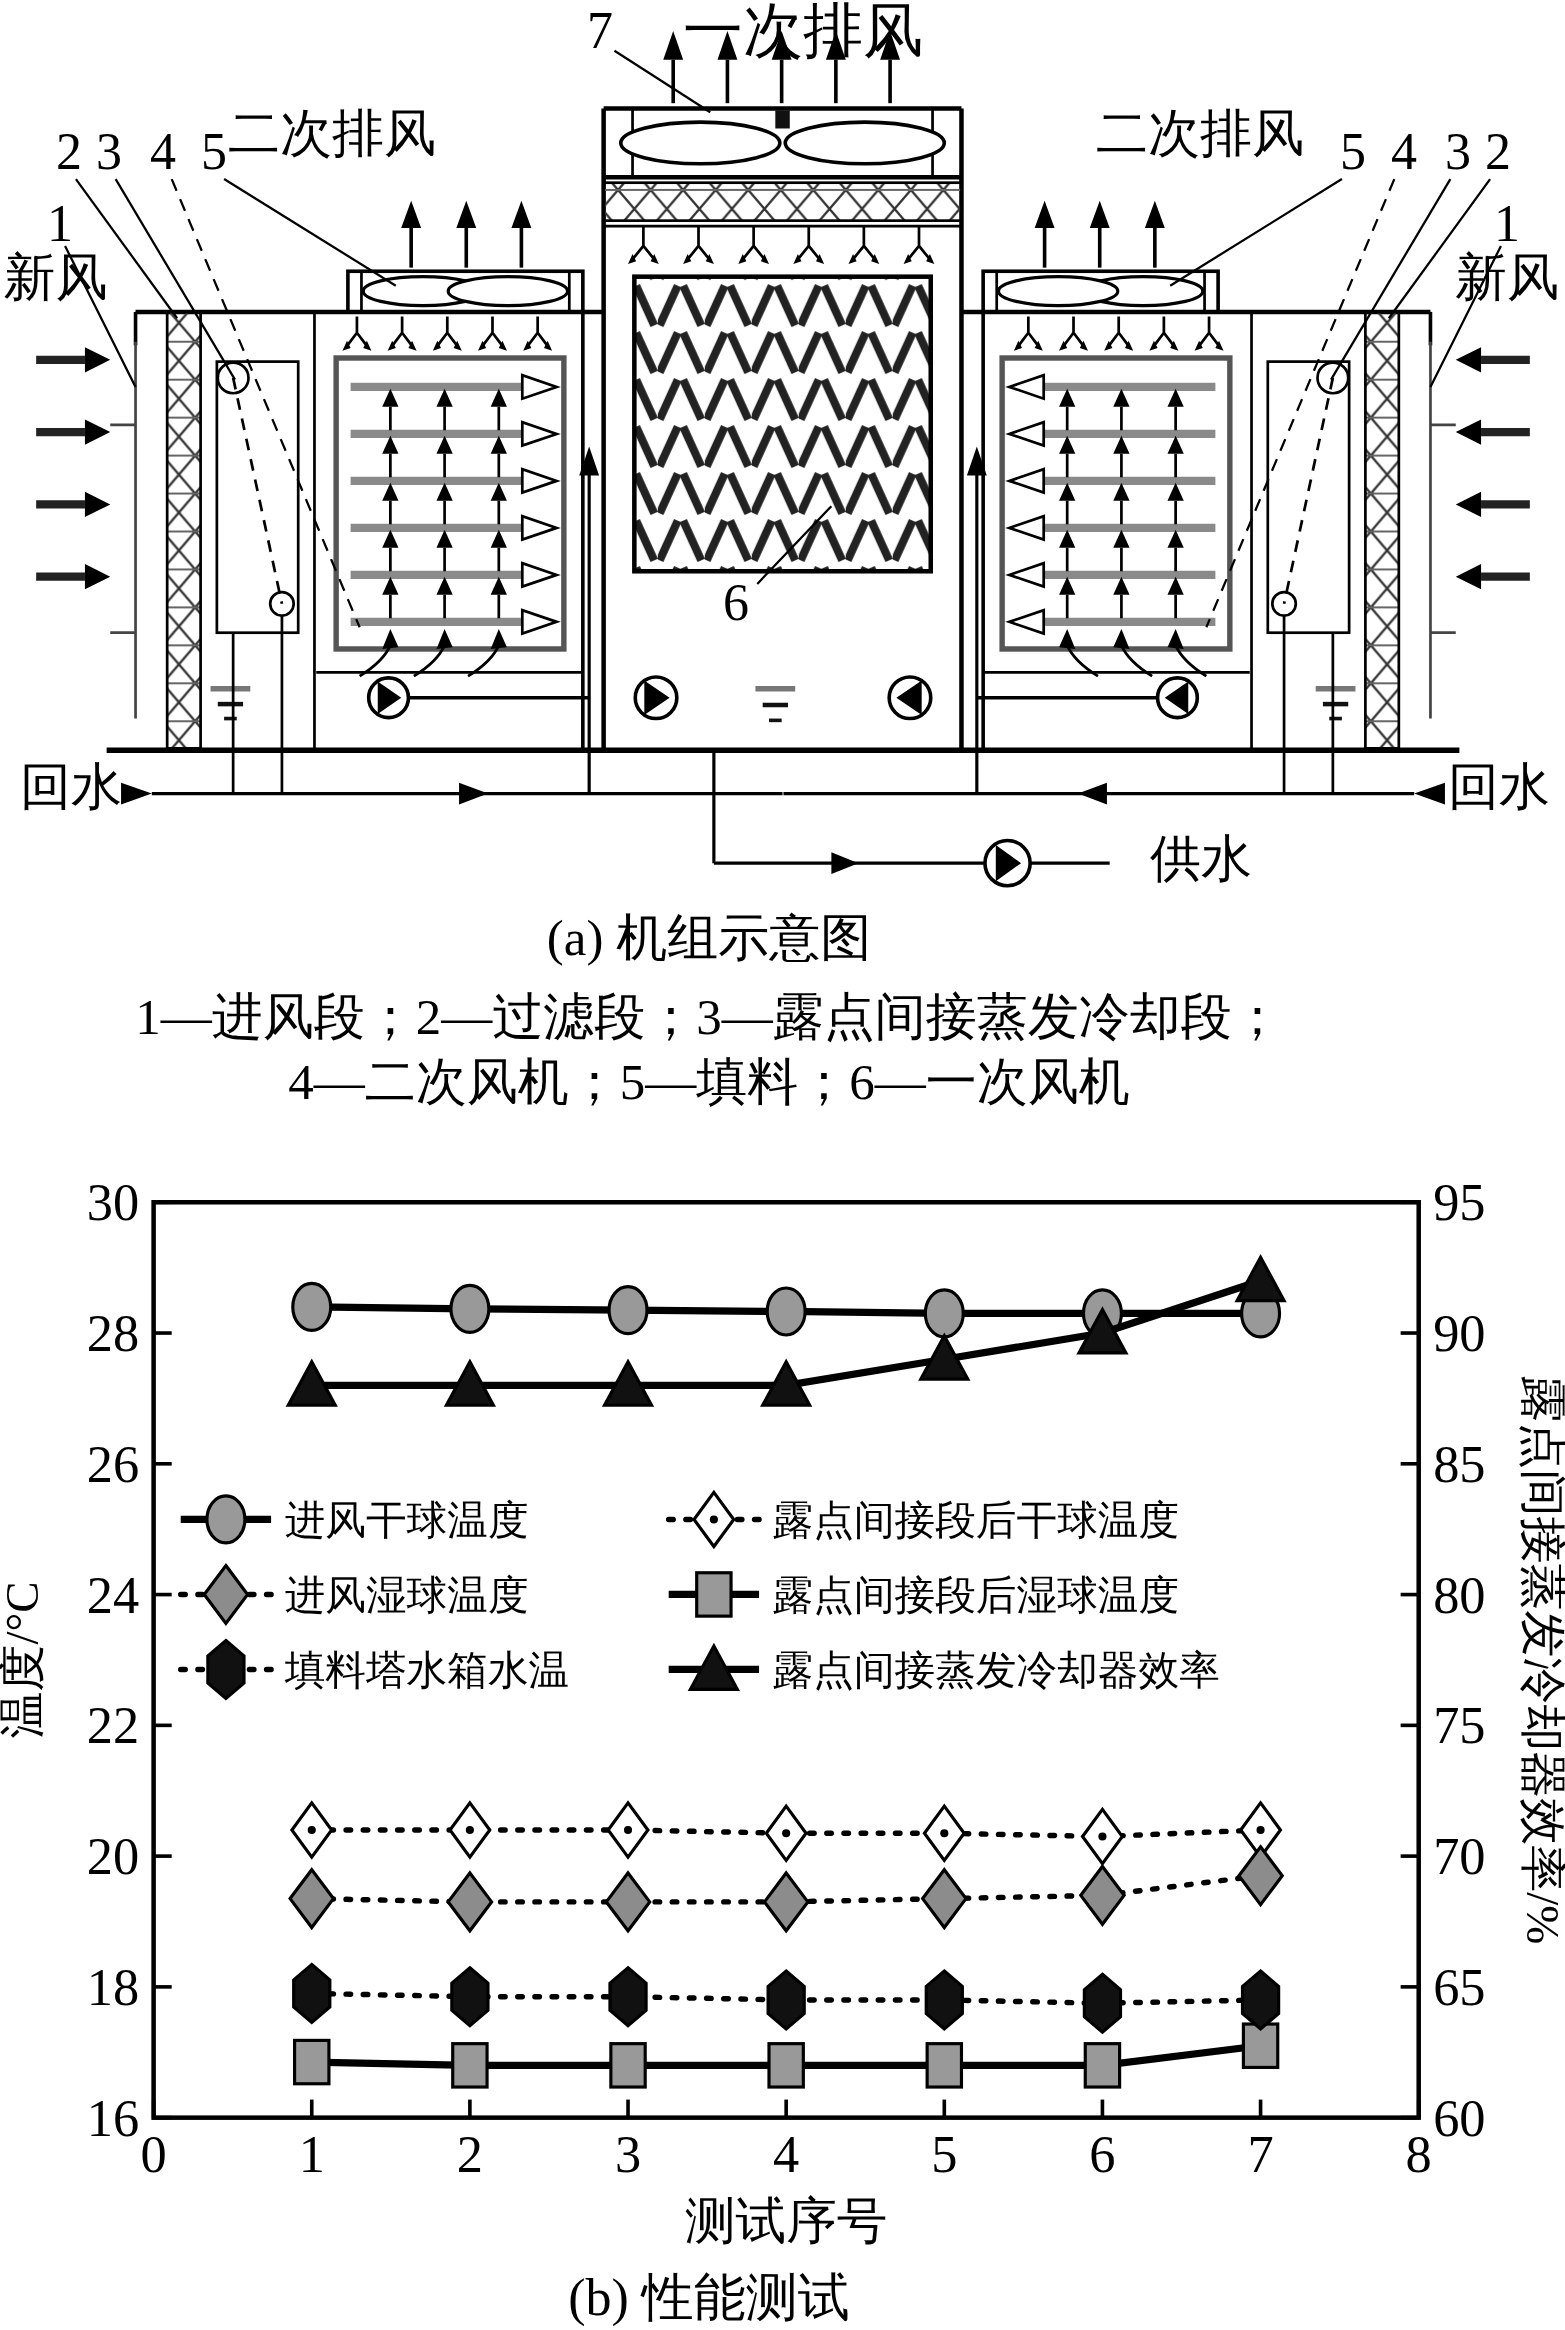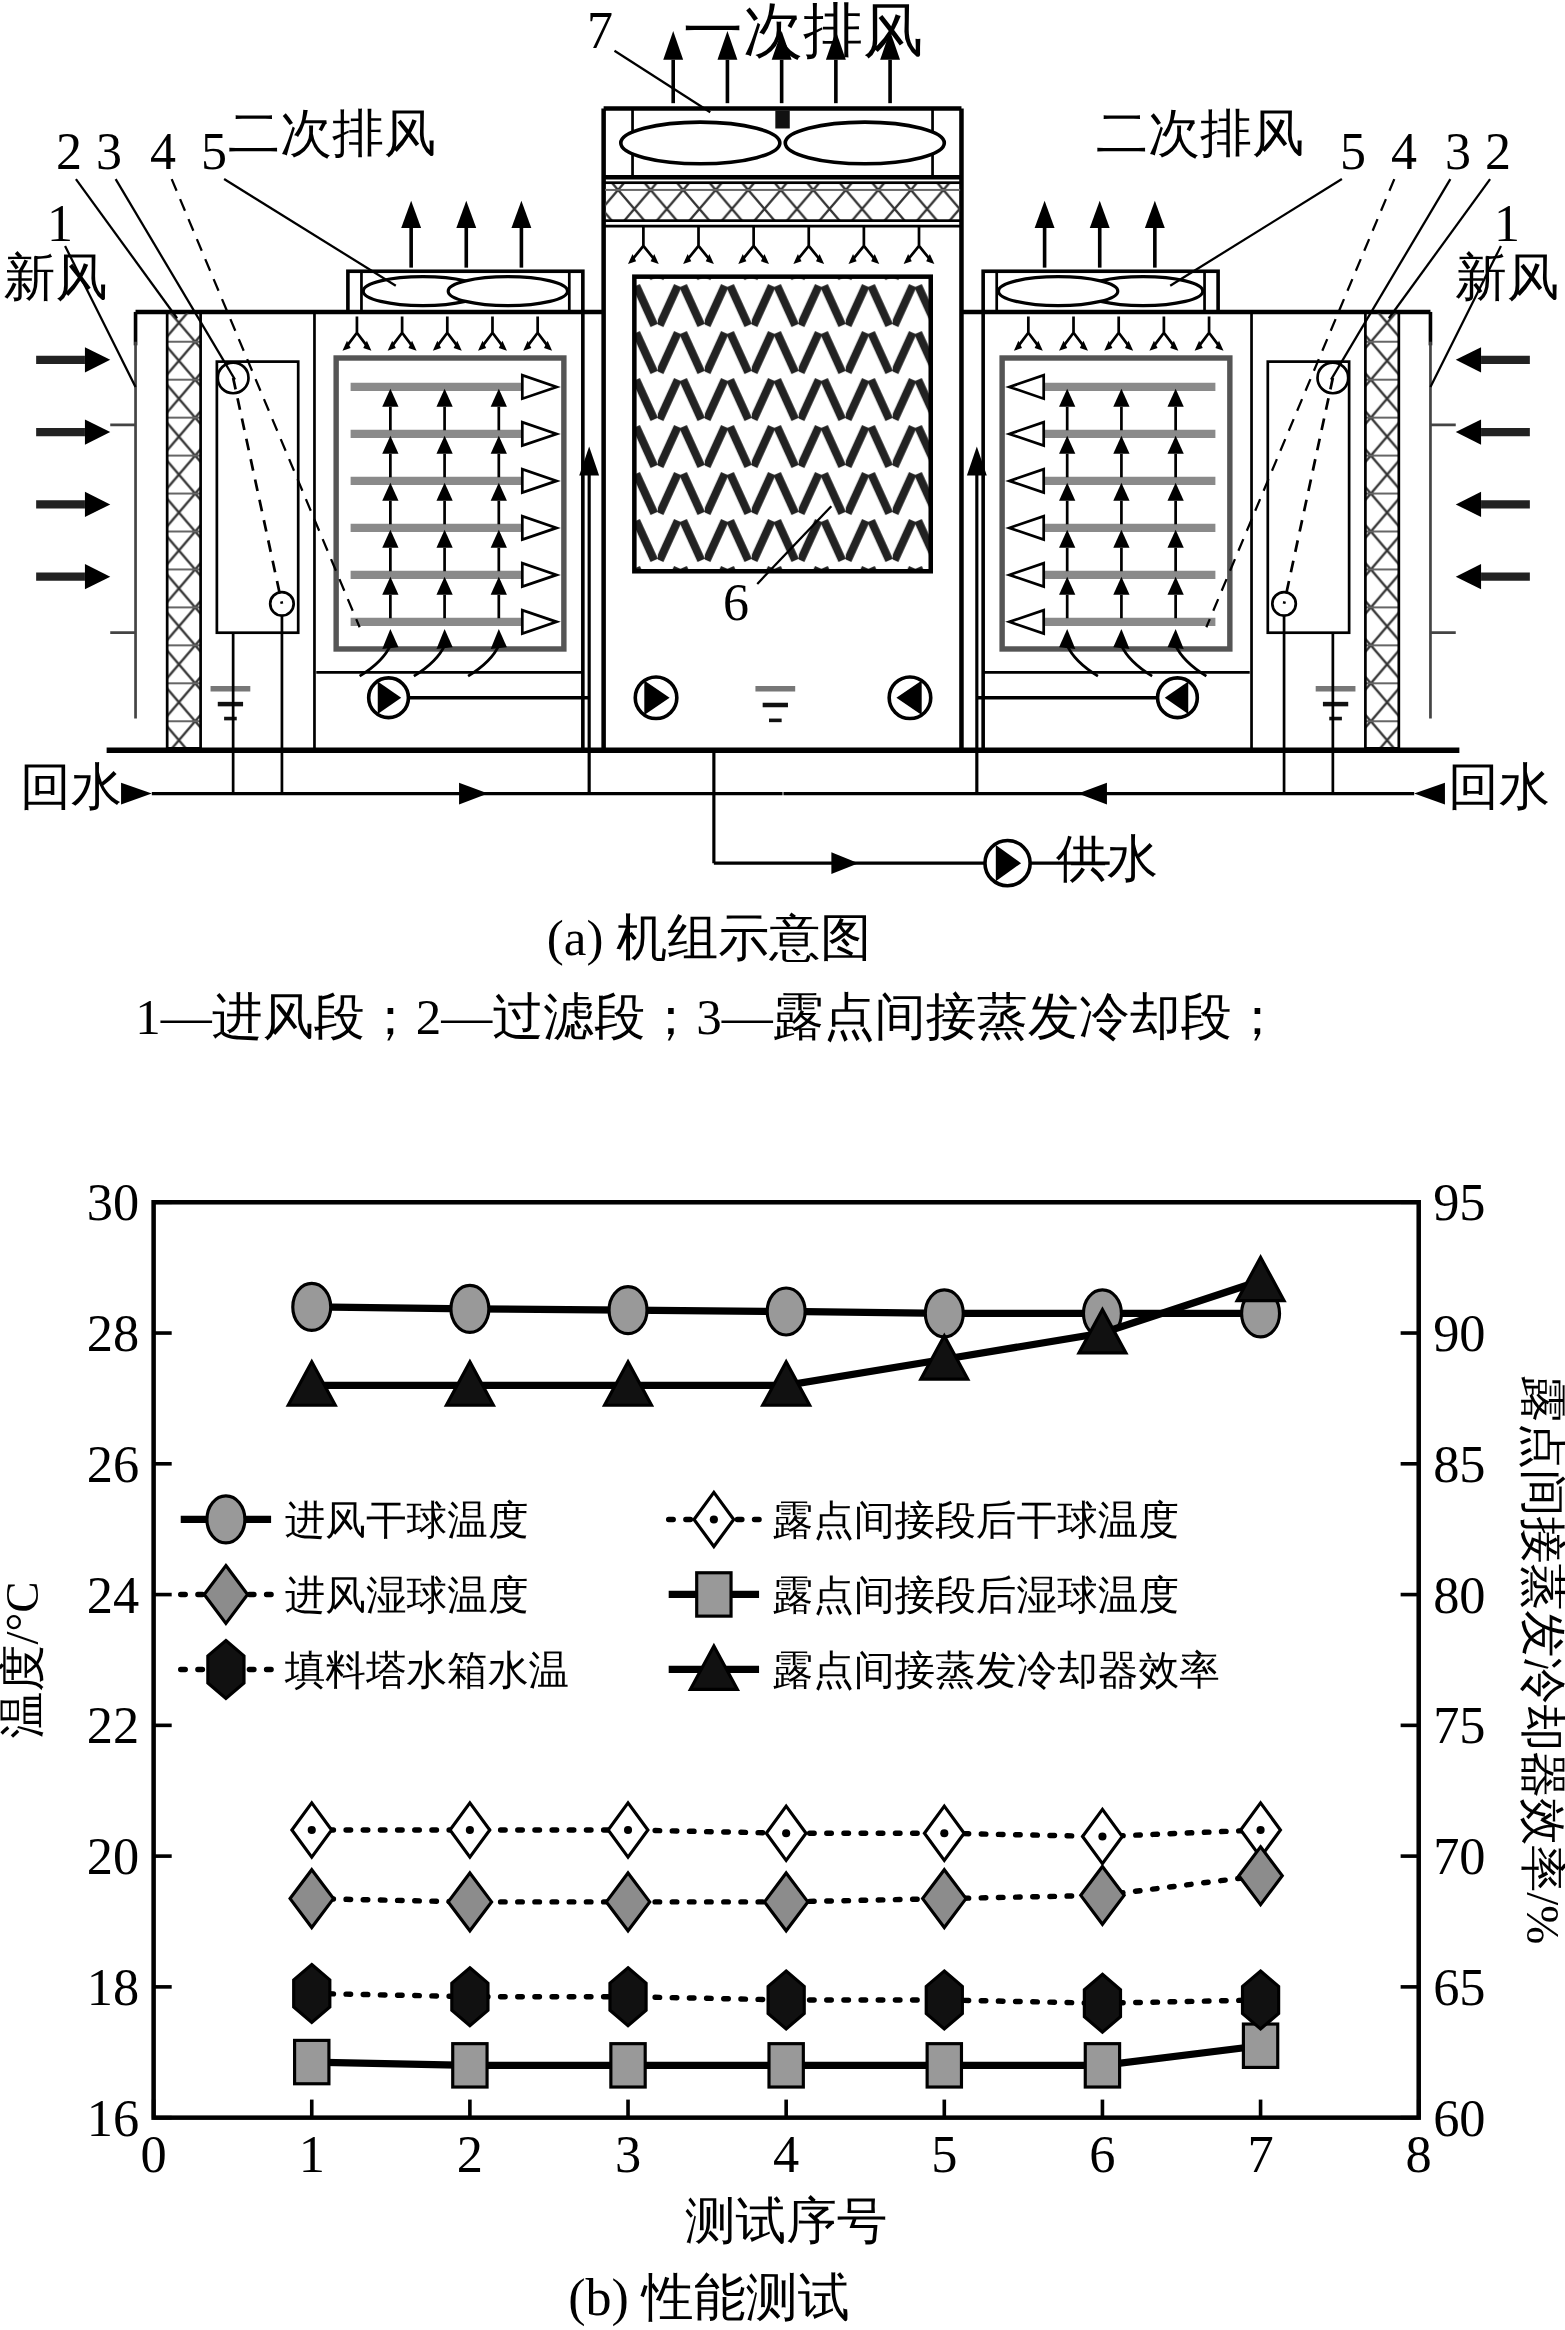--- a/index.html
+++ b/index.html
@@ -210,25 +210,26 @@
       <div class="olabel" style="left: 1391px; top: 125px; font-size: 52px;">4</div>
       <div class="olabel" style="left: 1445px; top: 125px; font-size: 52px;">3</div>
       <div class="olabel" style="left: 1485px; top: 125px; font-size: 52px;">2</div>
       <div class="olabel" style="left: 47px; top: 197px; font-size: 52px;">1</div>
       <div class="olabel" style="left: 1494px; top: 197px; font-size: 52px;">1</div>
       <div class="olabel" style="left: 3.6px; top: 251px; font-size: 52px;">新风</div>
       <div class="olabel" style="left: 1455px; top: 251px; font-size: 52px;">新风</div>
       <div class="olabel" style="left: 723px; top: 576px; font-size: 52px;">6</div>
       <div class="olabel" style="left: 20px; top: 761px; font-size: 51px;">回水</div>
       <div class="olabel" style="left: 1448px; top: 761px; font-size: 51px;">回水</div>
-      <div class="olabel" style="left: 1056px; top: 833px; font-size: 51px;">供水</div>
+      <div class="olabel" style="left: 1150px; top: 833px; font-size: 51px;">供水</div>
     </div>
 
   <div class="centered" style="top:904px;font-size:51px;">(a) 机组示意图</div>
   <div class="centered" style="top:983px;font-size:51px;">1—进风段；2—过滤段；3—露点间接蒸发冷却段；</div>
+  <div class="centered" style="top:1048px;font-size:51px;">4—二次风机；5—填料；6—一次风机</div>
 
   <svg id="chart-svg" xmlns="http://www.w3.org/2000/svg" viewBox="0 0 1733 1299" style="top:1157px;width:1566px;height:1174px;">
       <rect x="170" y="50" width="1400" height="1013" fill="none" stroke="#000" stroke-width="5"></rect>
       <line x1="170" y1="1063" x2="190" y2="1063" stroke="#000" stroke-width="4"></line>
       <text x="154" y="1083" text-anchor="end" font-family="&quot;Liberation Serif&quot;,&quot;DejaVu Serif&quot;,serif" font-size="58" fill="#000">16</text>
       <line x1="170" y1="918.2857142857143" x2="190" y2="918.2857142857143" stroke="#000" stroke-width="4"></line>
       <text x="154" y="938.2857142857143" text-anchor="end" font-family="&quot;Liberation Serif&quot;,&quot;DejaVu Serif&quot;,serif" font-size="58" fill="#000">18</text>
       <line x1="170" y1="773.5714285714287" x2="190" y2="773.5714285714287" stroke="#000" stroke-width="4"></line>
       <text x="154" y="793.5714285714287" text-anchor="end" font-family="&quot;Liberation Serif&quot;,&quot;DejaVu Serif&quot;,serif" font-size="58" fill="#000">20</text>
       <line x1="170" y1="628.8571428571429" x2="190" y2="628.8571428571429" stroke="#000" stroke-width="4"></line>

